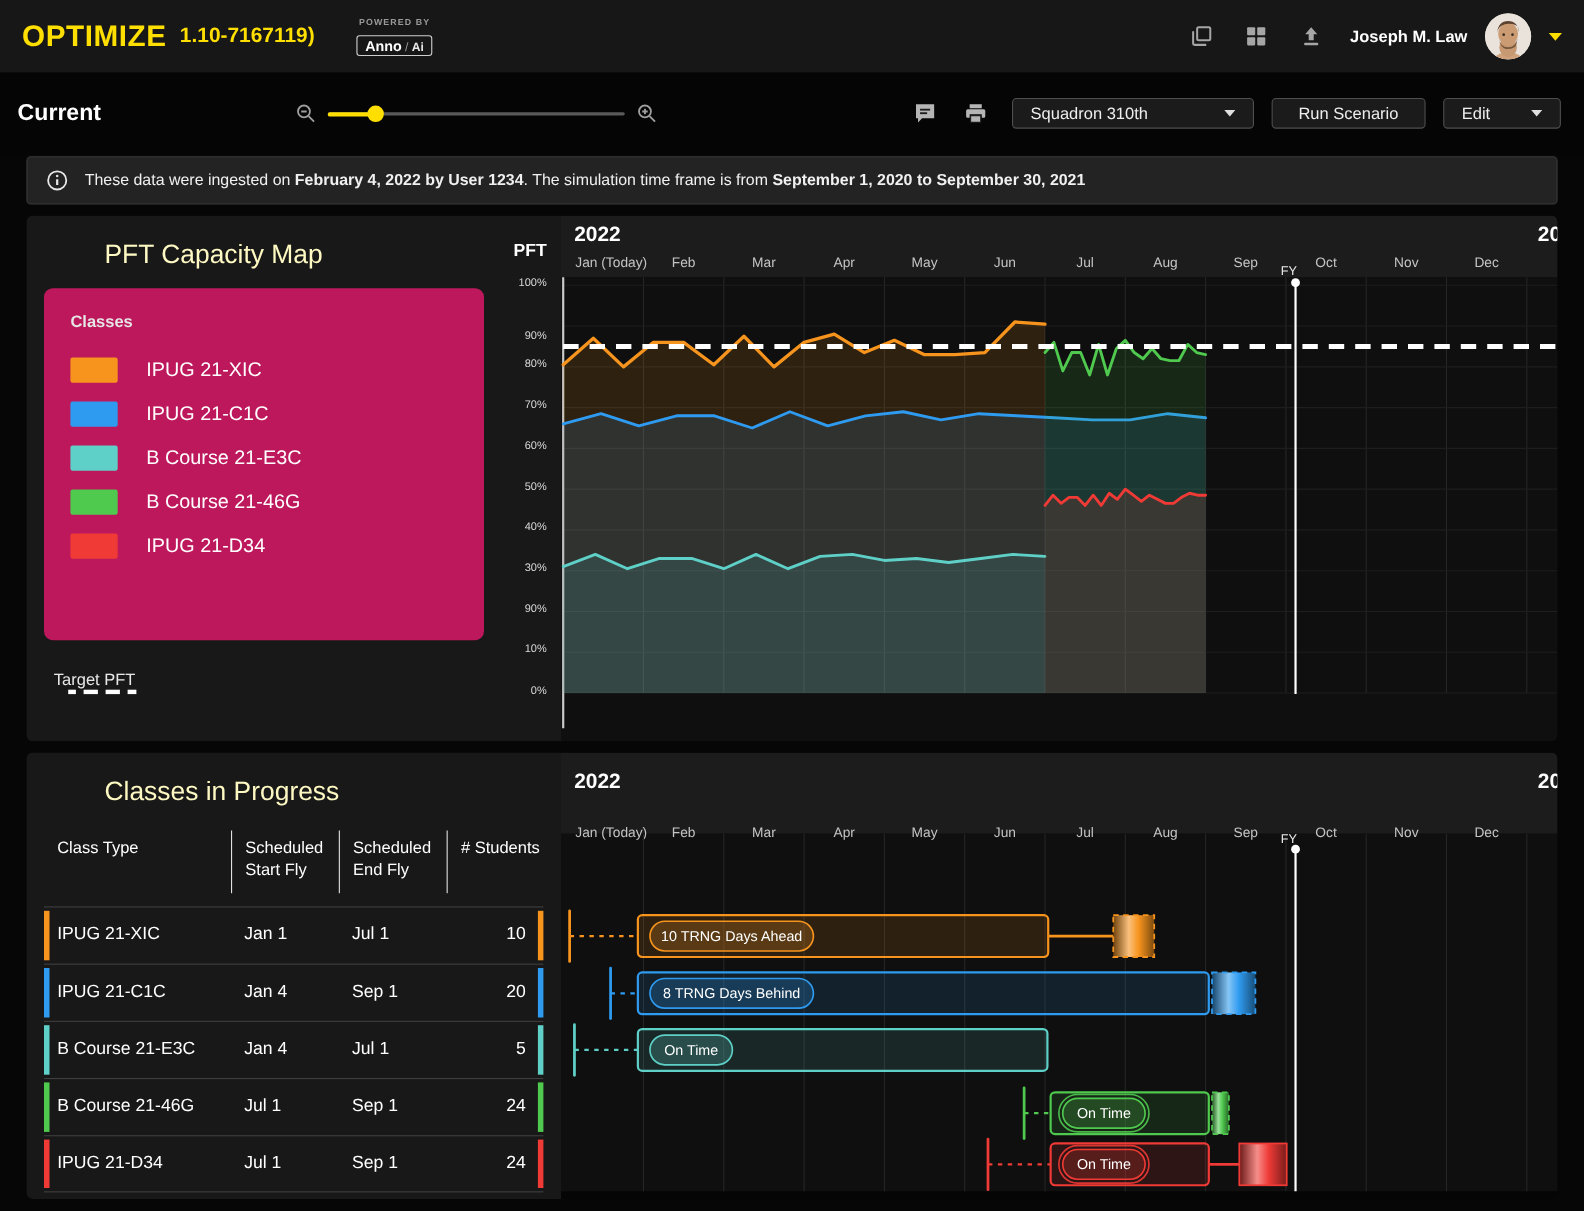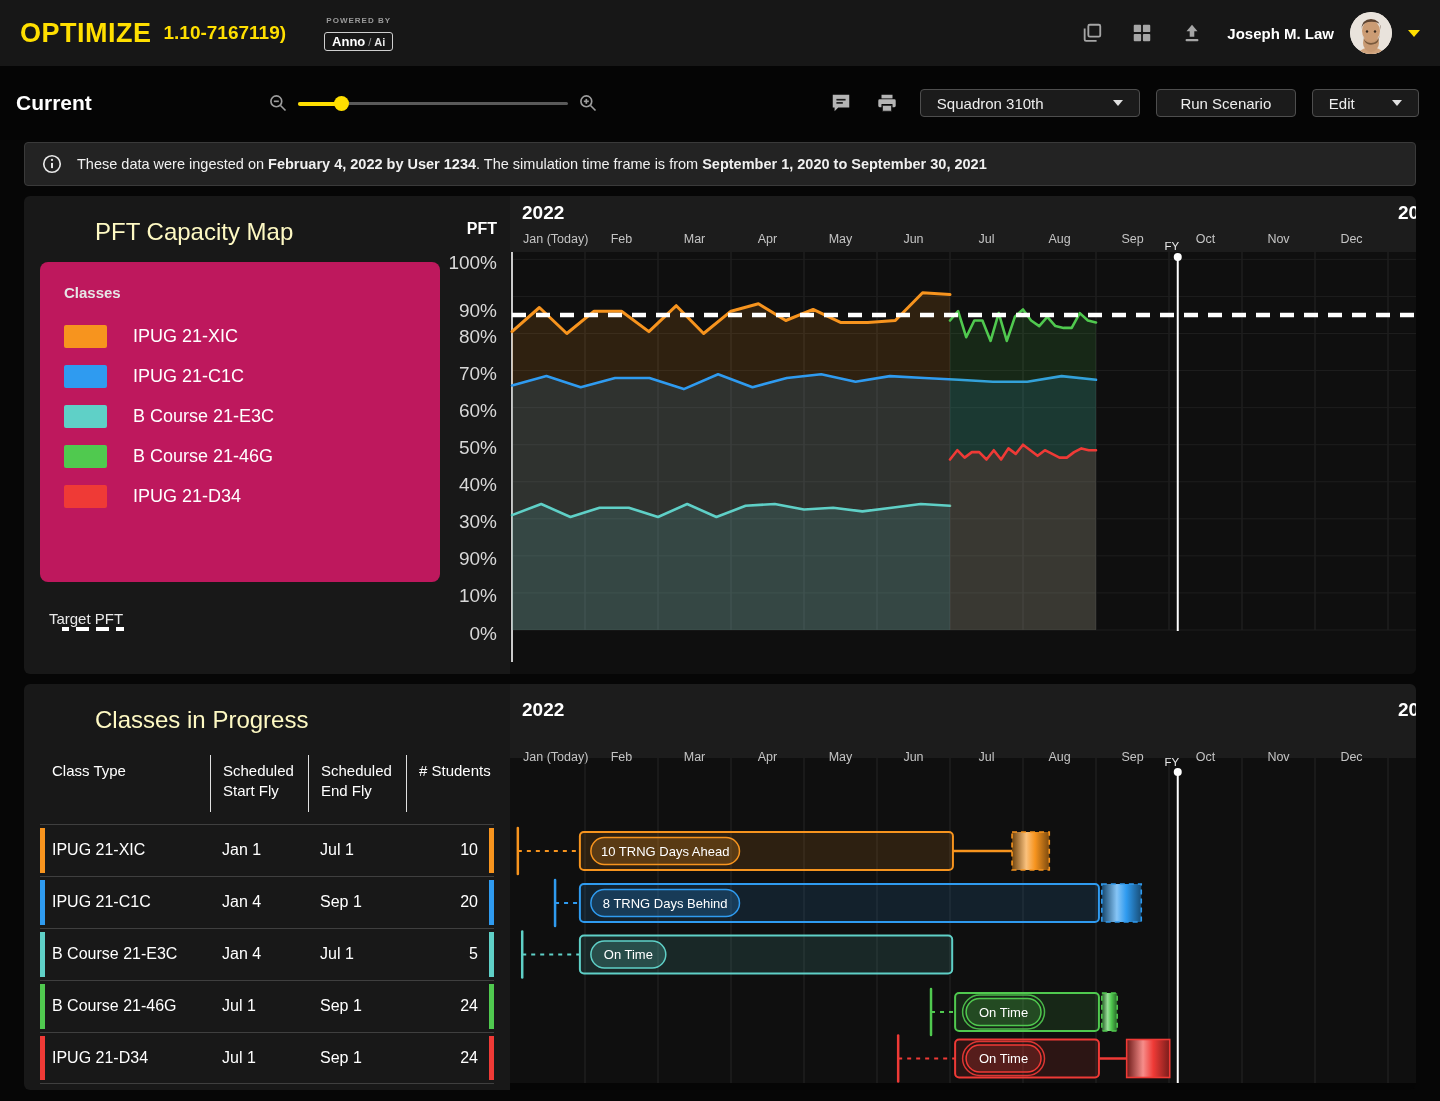--- a/index.html
+++ b/index.html
@@ -68,21 +68,21 @@
   .legend-label { font-size:18px; color:#fff; }
 
   .target-row { position:absolute; left:24px; top:414px; display:flex; align-items:center;flex-direction:column; }
   .target-label { font-size:15px; color:#e8e8e8; }
   .target-dashes { display:flex; align-items:center; gap:7px; margin-left:14px; }
   .target-dashes span { height:4px; background:#fff; display:block; }
 
   
   .pft-axis { position:absolute; right:0; top:0; width:64px; height:100%; }
   .pft-axis .axis-title { position:absolute; right:13px; top:24px; font-size:16px; font-weight:700; color:#fff; }
-  .pft-axis .tick { position:absolute; right:13px; font-size:19px; color:#d8d8d8; }
+  .pft-axis .tick { position:absolute; right:13px; font-size:10px; color:#d8d8d8; }
 
   
   .cip-table { position:absolute; left:16px; right:16px; top:71px; }
   .cip-head { display:grid; grid-template-columns:170px 98px 98px 1fr; }
   .cip-head .hc { font-size:15px; color:#fff; line-height:1.35; padding:6px 0 10px 12px; }
   .cip-head .hc + .hc { border-left:1.5px solid #e0e0e0; }
   .cip-head .hc.first { padding-left:12px; }
   .cip-head .hc.last { }
   .cip-rows { margin-top:12px; }
   .trow { display:grid; grid-template-columns:170px 98px 98px 1fr; height:52px; align-items:center; position:relative; border-top:1px solid #3f3f3f; cursor:pointer; }

